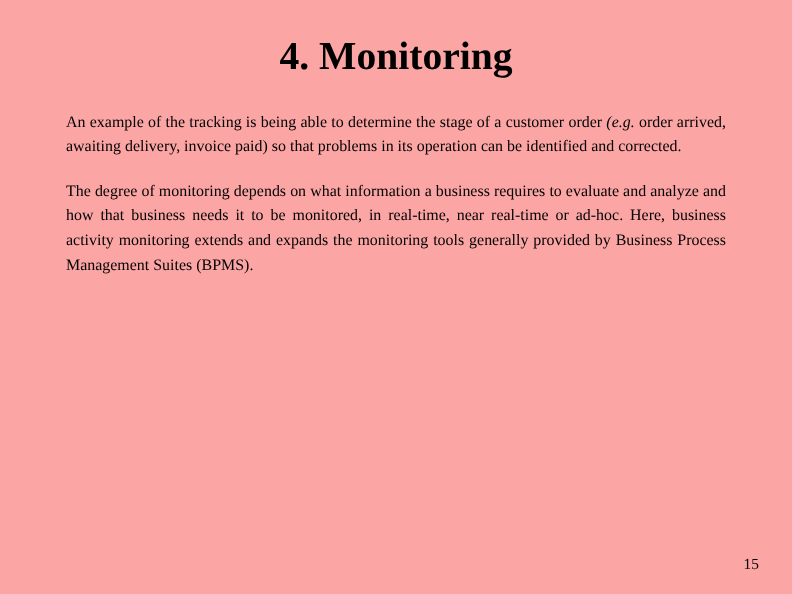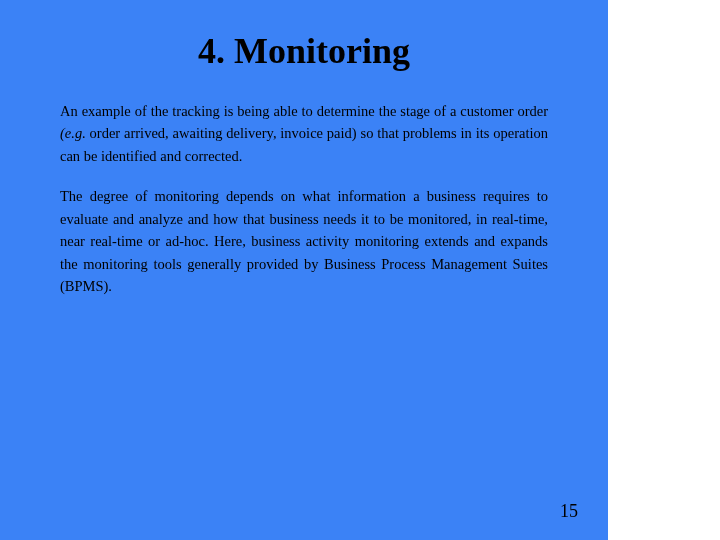--- a/index.html
+++ b/index.html
@@ -10,25 +10,25 @@
 
     body {
       width: 720px;
       height: 540px;
       background: #ffffff;
       font-family: 'Times New Roman', Times, serif;
       overflow: hidden;
     }
 
     .slide {
-      width: 608px;
+      width: 720px;
       height: 540px;
       padding: 30px 60px 30px 60px;
       position: relative;
-      background: #3b82f6;
+      background: #fca5a5;
     }
 
     .title {
       text-align: center;
       font-size: 36px;
       font-weight: bold;
       margin-bottom: 28px;
       font-family: 'Times New Roman', Times, serif;
       color: #000000;
     }
@@ -46,21 +46,21 @@
     }
 
     .italic {
       font-style: italic;
     }
 
     .page-number {
       position: absolute;
       bottom: 18px;
       right: 30px;
-      font-size: 18px;
+      font-size: 14px;
       color: #000000;
       font-family: 'Times New Roman', Times, serif;
     }
   </style>
 </head>
 <body>
 
 <div class="slide">
 
   <h1 class="title">4.  Monitoring</h1>

